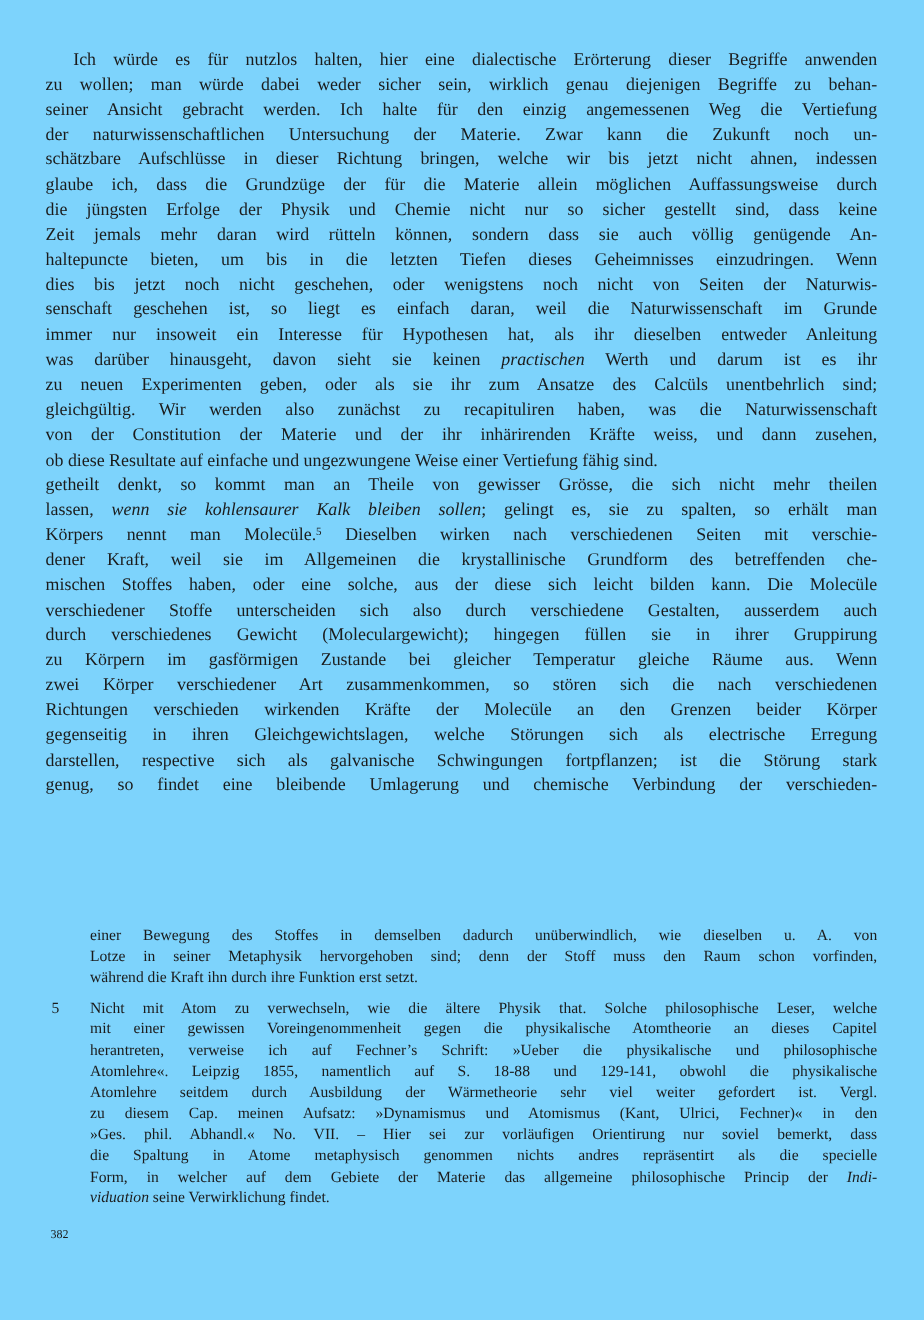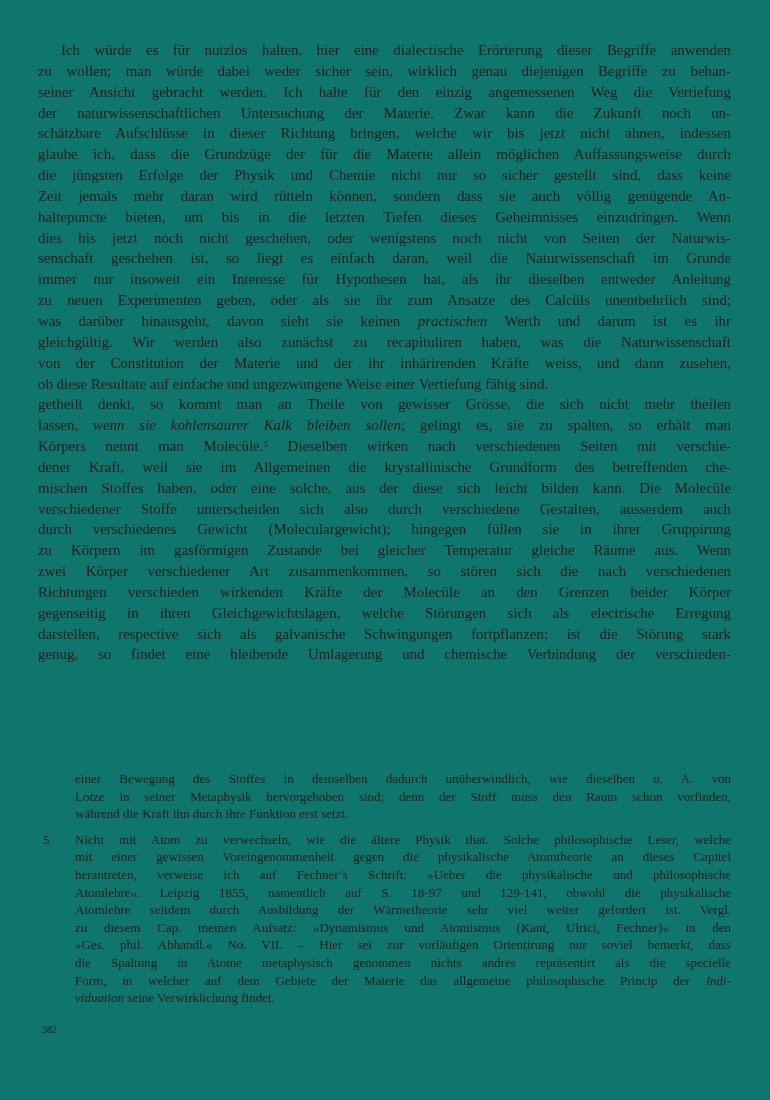--- a/index.html
+++ b/index.html
@@ -4,21 +4,21 @@
 <style>
   html, body { margin: 0; padding: 0; }
   body {
     width: 770px; height: 1100px;
     background: #ffffff;
     font-family: "Liberation Serif", serif;
   }
   .page {
     position: relative;
     width: 770px; height: 1100px;
-    background: #0f766e;
+    background: #7dd3fc;
     color: #1b1b1b;
     overflow: hidden;
   }
   .main-text {
     position: absolute;
     left: 38px; top: 40px; width: 693px;
     font-size: 14.9px;
     line-height: 20.85px;
   }
   .line {
@@ -65,22 +65,22 @@
         <div class="line">seiner Ansicht gebracht werden. Ich halte für den einzig angemessenen Weg die Vertiefung</div>
         <div class="line">der naturwissenschaftlichen Untersuchung der Materie. Zwar kann die Zukunft noch un-</div>
         <div class="line">schätzbare Aufschlüsse in dieser Richtung bringen, welche wir bis jetzt nicht ahnen, indessen</div>
         <div class="line">glaube ich, dass die Grundzüge der für die Materie allein möglichen Auffassungsweise durch</div>
         <div class="line">die jüngsten Erfolge der Physik und Chemie nicht nur so sicher gestellt sind, dass keine</div>
         <div class="line">Zeit jemals mehr daran wird rütteln können, sondern dass sie auch völlig genügende An-</div>
         <div class="line">haltepuncte bieten, um bis in die letzten Tiefen dieses Geheimnisses einzudringen. Wenn</div>
         <div class="line">dies bis jetzt noch nicht geschehen, oder wenigstens noch nicht von Seiten der Naturwis-</div>
         <div class="line">senschaft geschehen ist, so liegt es einfach daran, weil die Naturwissenschaft im Grunde</div>
         <div class="line">immer nur insoweit ein Interesse für Hypothesen hat, als ihr dieselben entweder Anleitung</div>
+        <div class="line">was darüber hinausgeht, davon sieht sie keinen <span class="italic">practischen</span> Werth und darum ist es ihr</div>
         <div class="line">zu neuen Experimenten geben, oder als sie ihr zum Ansatze des Calcüls unentbehrlich sind;</div>
-        <div class="line">was darüber hinausgeht, davon sieht sie keinen <span class="italic">practischen</span> Werth und darum ist es ihr</div>
         <div class="line">gleichgültig. Wir werden also zunächst zu recapituliren haben, was die Naturwissenschaft</div>
         <div class="line">von der Constitution der Materie und der ihr inhärirenden Kräfte weiss, und dann zusehen,</div>
         <div class="line last">ob diese Resultate auf einfache und ungezwungene Weise einer Vertiefung fähig sind.</div>
       </div>
       <div class="paragraph">
         <div class="line">getheilt denkt, so kommt man an Theile von gewisser Grösse, die sich nicht mehr theilen</div>
         <div class="line">lassen, <span class="italic">wenn sie kohlensaurer Kalk bleiben sollen</span>; gelingt es, sie zu spalten, so erhält man</div>
         <div class="line">Körpers nennt man Molecüle.<span class="sup">5</span> Dieselben wirken nach verschiedenen Seiten mit verschie-</div>
         <div class="line">dener Kraft, weil sie im Allgemeinen die krystallinische Grundform des betreffenden che-</div>
         <div class="line">mischen Stoffes haben, oder eine solche, aus der diese sich leicht bilden kann. Die Molecüle</div>
@@ -99,21 +99,21 @@
         <span class="fn-num"></span>
         <div class="line">einer Bewegung des Stoffes in demselben dadurch unüberwindlich, wie dieselben u. A. von</div>
         <div class="line">Lotze in seiner Metaphysik hervorgehoben sind; denn der Stoff muss den Raum schon vorfinden,</div>
         <div class="line last">während die Kraft ihn durch ihre Funktion erst setzt.</div>
       </div>
       <div class="footnote">
         <span class="fn-num">5</span>
         <div class="line">Nicht mit Atom zu verwechseln, wie die ältere Physik that. Solche philosophische Leser, welche</div>
         <div class="line">mit einer gewissen Voreingenommenheit gegen die physikalische Atomtheorie an dieses Capitel</div>
         <div class="line">herantreten, verweise ich auf Fechner’s Schrift: »Ueber die physikalische und philosophische</div>
-        <div class="line">Atomlehre«. Leipzig 1855, namentlich auf S. 18-97 und 129-141, obwohl die physikalische</div>
+        <div class="line">Atomlehre«. Leipzig 1855, namentlich auf S. 18-88 und 129-141, obwohl die physikalische</div>
         <div class="line">Atomlehre seitdem durch Ausbildung der Wärmetheorie sehr viel weiter gefordert ist. Vergl.</div>
         <div class="line">zu diesem Cap. meinen Aufsatz: »Dynamismus und Atomismus (Kant, Ulrici, Fechner)« in den</div>
         <div class="line">»Ges. phil. Abhandl.« No. VII. – Hier sei zur vorläufigen Orientirung nur soviel bemerkt, dass</div>
         <div class="line">die Spaltung in Atome metaphysisch genommen nichts andres repräsentirt als die specielle</div>
         <div class="line">Form, in welcher auf dem Gebiete der Materie das allgemeine philosophische Princip der <span class="italic">Indi-</span></div>
         <div class="line last"><span class="italic">viduation</span> seine Verwirklichung findet.</div>
       </div>
     </div>
   <div class="page-number">382</div>
 </div>

